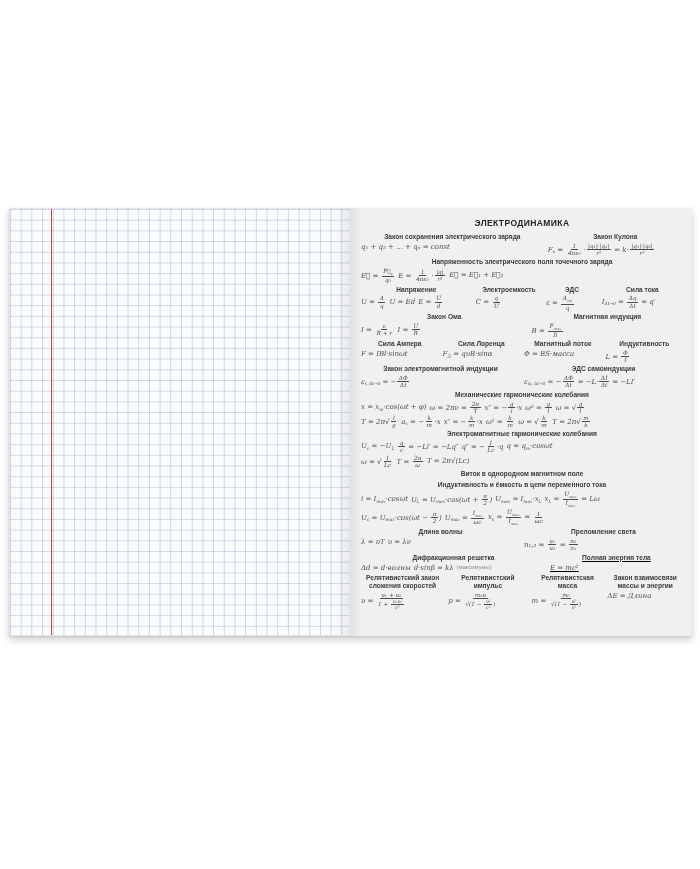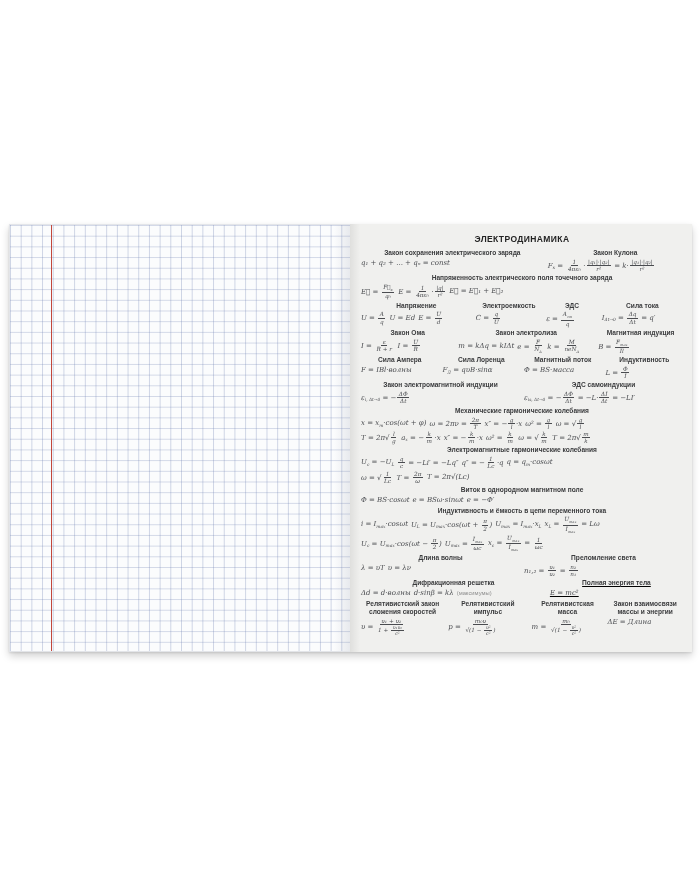--- a/index.html
+++ b/index.html
@@ -1,18 +1,18 @@
 <!DOCTYPE html>
 <html><head>
 <meta charset="utf-8">
 <style>
   html,body{margin:0;padding:0;}
   body{width:700px;height:869px;background:#ffffff;font-family:"Liberation Sans",sans-serif;overflow:hidden;}
   .photo{position:relative;width:700px;height:869px;background:#ffffff;}
-  .spread{position:absolute;left:9px;top:224px;width:683px;height:428px;display:flex;
+  .spread{position:absolute;left:9px;top:208px;width:683px;height:428px;display:flex;
           box-shadow:0 4px 8px rgba(0,0,0,0.18),0 1px 2px rgba(0,0,0,0.10);}
   
   .page-left{position:relative;width:341px;height:100%;background-color:#fbfcfd;
     background-image:
       linear-gradient(to right, rgba(118,135,182,0.34) 1px, transparent 1px),
       linear-gradient(to bottom, rgba(118,135,182,0.30) 1px, transparent 1px);
     background-size:10.7px 10.7px;
     border:1px solid #e3e5e9;border-right:none;box-sizing:border-box;}
   .page-left::after{content:"";position:absolute;top:0;right:0;width:16px;height:100%;
     background:linear-gradient(to right, rgba(90,100,125,0) , rgba(90,100,125,0.12));}
@@ -139,49 +139,35 @@
                 <span class="fitem">I = <span class="frac">
                     <span class="num">ε</span>
                     <span class="den">R + r</span>
                   </span></span>
                 <span class="fitem">I = <span class="frac">
                     <span class="num">U</span>
                     <span class="den">R</span>
                   </span></span>
               </div>
             </div>
-            <div class="fblock" style="flex: 1.6 1 0%;">
-              <div class="bhead">Закон электролиза</div>
-              <div class="fline">
-                <span class="fitem">m = kΔq = kIΔt</span>
-                <span class="fitem">e = <span class="frac">
-                    <span class="num">F</span>
-                    <span class="den">N<span class="sub">A</span></span>
-                  </span></span>
-                <span class="fitem">k = <span class="frac">
-                    <span class="num">M</span>
-                    <span class="den">neN<span class="sub">A</span></span>
-                  </span></span>
-              </div>
-            </div>
             <div class="fblock" style="flex: 1 1 0%;">
               <div class="bhead">Магнитная индукция</div>
               <div class="fline">
                 <span class="fitem">B = <span class="frac">
                     <span class="num">F<span class="sub">max</span></span>
                     <span class="den">Il</span>
                   </span></span>
               </div>
             </div>
           </div>
           <div class="fsection">
             <div class="fblock" style="flex: 1 1 0%;">
               <div class="bhead">Сила Ампера</div>
               <div class="fline">
-                <span class="fitem">F = IBl·волны</span>
+                <span class="fitem">F = IBl·sinωt</span>
               </div>
             </div>
             <div class="fblock" style="flex: 1 1 0%;">
               <div class="bhead">Сила Лоренца</div>
               <div class="fline">
                 <span class="fitem">F<span class="sub">Л</span> = qυB·sinα</span>
               </div>
             </div>
             <div class="fblock" style="flex: 1 1 0%;">
               <div class="bhead">Магнитный поток</div>
@@ -296,25 +282,20 @@
                     <span class="num">2π</span>
                     <span class="den">ω</span>
                   </span></span>
                 <span class="fitem">T = 2π√(Lc)</span>
               </div>
             </div>
           </div>
           <div class="fsection">
             <div class="fblock" style="flex: 1 1 0%;">
               <div class="bhead">Виток в однородном магнитном поле</div>
-              <div class="fline">
-                <span class="fitem">Φ = BS·cosωt</span>
-                <span class="fitem">e = BSω·sinωt</span>
-                <span class="fitem">e = −Φ′</span>
-              </div>
             </div>
           </div>
           <div class="fsection">
             <div class="fblock" style="flex: 1 1 0%;">
               <div class="bhead">Индуктивность и ёмкость в цепи переменного тока</div>
               <div class="fline">
                 <span class="fitem">i = I<span class="sub">max</span>·cosωt</span>
                 <span class="fitem">U<span class="sub">L</span> = U<span class="sub">max</span>·cos(ωt + <span class="frac">
                     <span class="num">π</span>
                     <span class="den">2</span>

